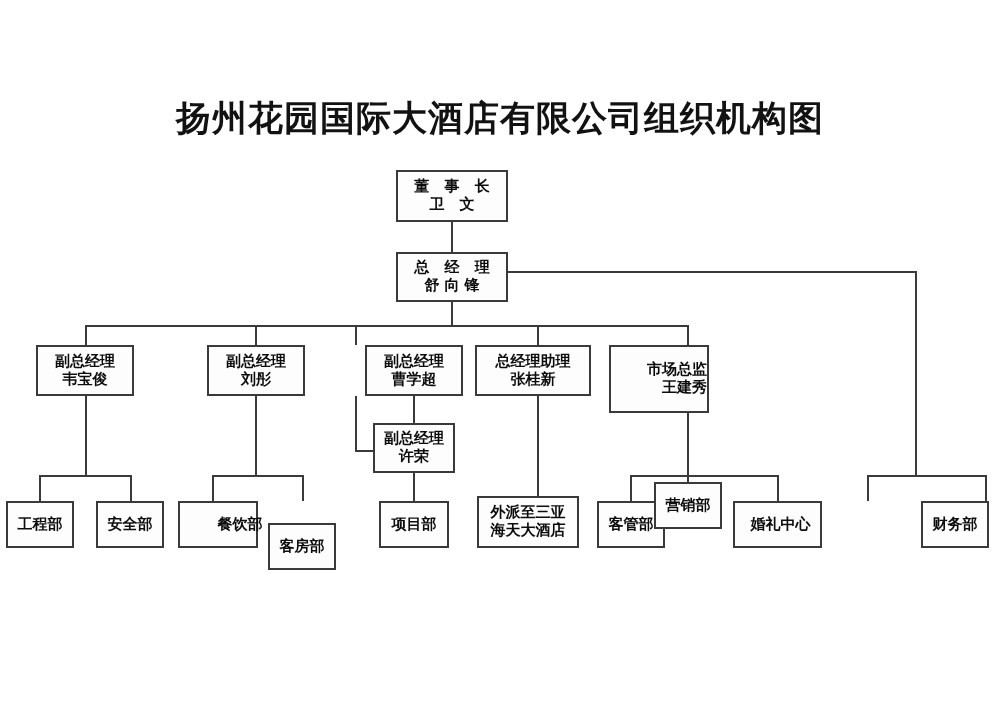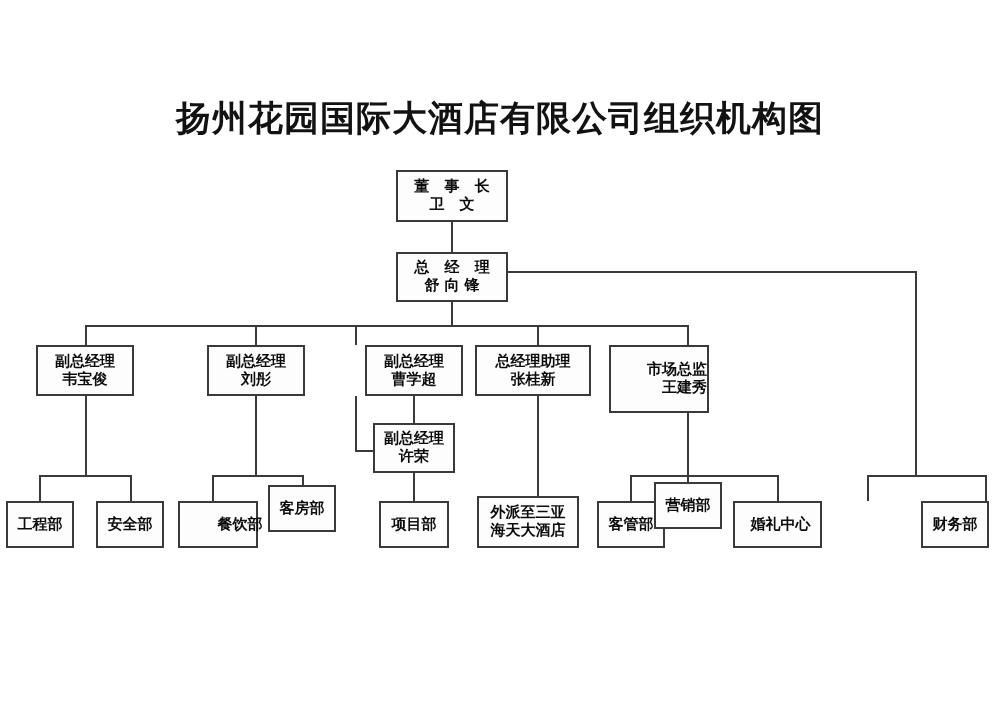--- a/index.html
+++ b/index.html
@@ -148,21 +148,21 @@
   </div>
 
   <div class="node" style="left:96px;top:501px;width:68px;height:47px;">
     <span class="l1">安全部</span>
   </div>
 
   <div class="node" style="left:178px;top:501px;width:80px;height:47px;padding-left:44px;">
     <span class="l1">餐饮部</span>
   </div>
 
-  <div class="node" style="left:268px;top:485px;width:68px;height:47px;">
+  <div class="node" style="left:268px;top:523px;width:68px;height:47px;">
     <span class="l1">客房部</span>
   </div>
 
   <div class="node" style="left:379px;top:501px;width:70px;height:47px;">
     <span class="l1">项目部</span>
   </div>
 
   <div class="node" style="left:597px;top:501px;width:68px;height:47px;">
     <span class="l1">客管部</span>
   </div>

